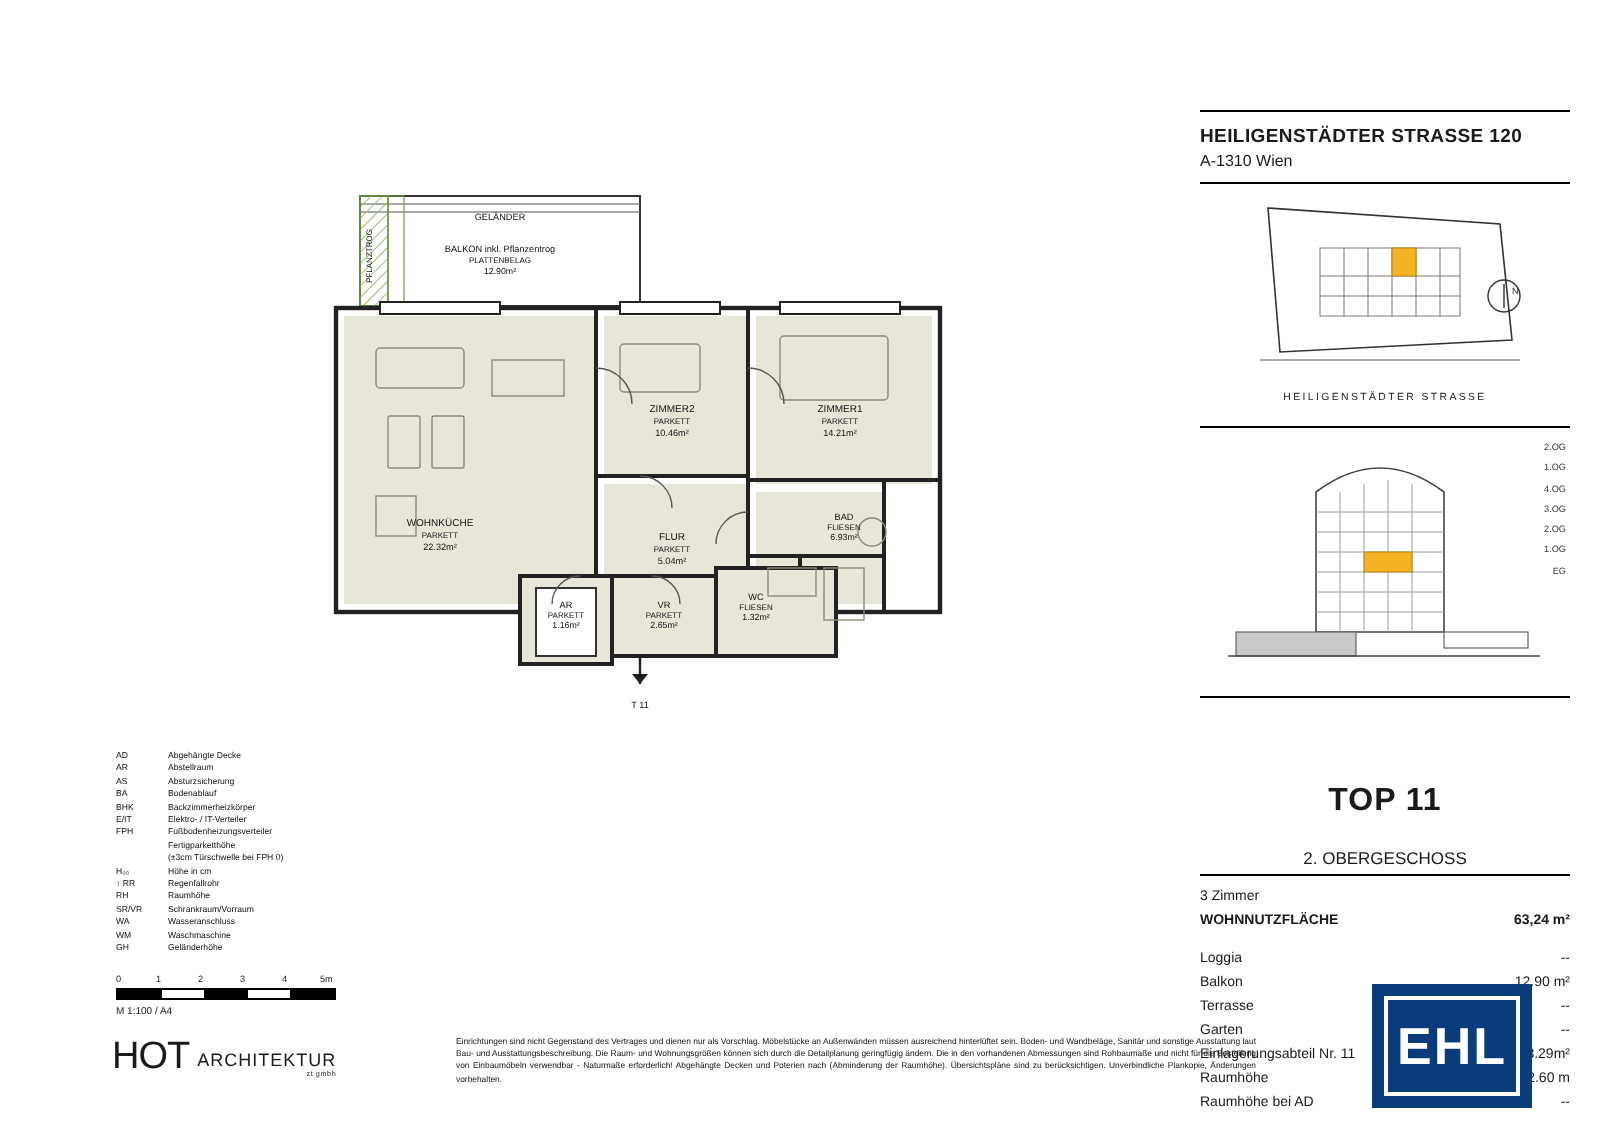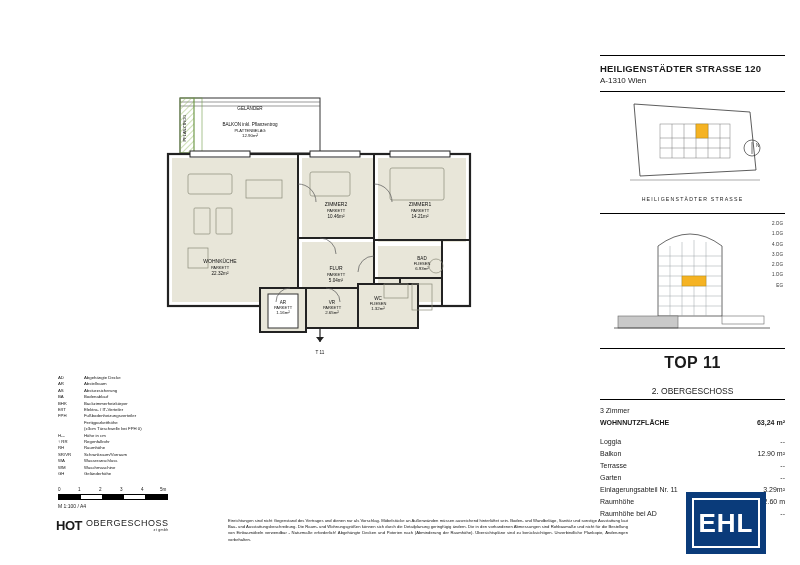--- a/index.html
+++ b/index.html
@@ -28,21 +28,21 @@
     font-size:5.2px;letter-spacing:1.2px;text-align:center;margin-top:3px;color:#222;
   }
 
   .elevation{
     position:relative;height:128px;border-bottom:1px solid #000;padding-top:6px;
   }
   .floor-ticks{position:absolute;right:2px;top:8px;font-size:4.6px;line-height:1;color:#333;}
   .floor-ticks div{height:10.3px;text-align:right;}
 
   .top-block{text-align:center;padding:5px 0 3px;}
-  .top-num{font-size:16px;font-weight:bold;letter-spacing:.5px;}
+  .top-num{font-size:16px;font-weight:bold;letter-spacing:.5px;margin-top:38px;}
   .top-floor{font-size:8.5px;margin-top:14px;}
 
   .areas{font-size:7px;padding-top:5px;}
   .areas .row{display:flex;justify-content:space-between;line-height:12px;}
   .areas .row .lbl{white-space:nowrap;}
   .areas .row .val{white-space:nowrap;}
   .areas .main{font-weight:bold;}
   .areas .spacer{height:7px;}
 
   
@@ -67,21 +67,21 @@
   .sb-ticks{position:relative;height:7px;font-size:4.6px;}
   .sb-ticks span{position:absolute;top:0;}
   .sb-bar{display:flex;height:4px;border:.6px solid #000;width:108px;}
   .sb-bar div{flex:1;border-right:.6px solid #000;}
   .sb-bar div:last-child{border-right:none;}
   .sb-bar div.f{background:#000;}
   .sb-note{font-size:5px;margin-top:3px;}
 
   
   .brand{position:absolute;left:56px;top:518px;display:flex;align-items:flex-end;gap:4px;}
-  .brand .hot{font-size:13px;font-weight:bold;letter-spacing:-.5px;}
+  .brand .hot{font-size:19px;font-weight:normal;letter-spacing:-.5px;}
   .brand .arch{font-size:9px;letter-spacing:.5px;padding-bottom:1px;}
   .brand .arch small{display:block;font-size:3.6px;letter-spacing:.3px;text-align:right;}
 
   
   .disclaimer{
     position:absolute;left:228px;top:518px;width:400px;
     font-size:4.2px;line-height:6.2px;color:#111;text-align:justify;
   }
 
   
@@ -404,20 +404,20 @@
         <div class="f"></div>
         <div></div>
         <div class="f"></div>
     </div>
     <div class="sb-note">M 1:100 / A4</div>
   </div>
 
   <div class="brand">
     <div class="hot">HOT</div>
     <div class="arch">
-      <span>OBERGESCHOSS</span>
+      <span>ARCHITEKTUR</span>
       <small>zt gmbh</small>
     </div>
   </div>
 
   <div class="disclaimer">Einrichtungen sind nicht Gegenstand des Vertrages und dienen nur als Vorschlag. Möbelstücke an Außenwänden müssen ausreichend hinterlüftet sein. Boden- und Wandbeläge, Sanitär und sonstige Ausstattung laut Bau- und Ausstattungsbeschreibung. Die Raum- und Wohnungsgrößen können sich durch die Detailplanung geringfügig ändern. Die in den vorhandenen Abmessungen sind Rohbaumaße und nicht für die Bestellung von Einbaumöbeln verwendbar - Naturmaße erforderlich! Abgehängte Decken und Poterien nach (Abminderung der Raumhöhe). Übersichtspläne sind zu berücksichtigen. Unverbindliche Plankopie, Änderungen vorbehalten.</div>
 
 </div>
 
 </body></html>

